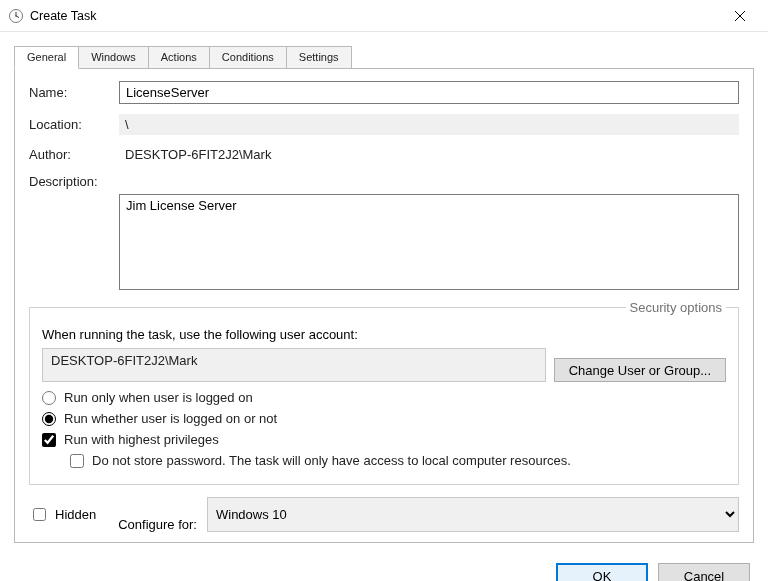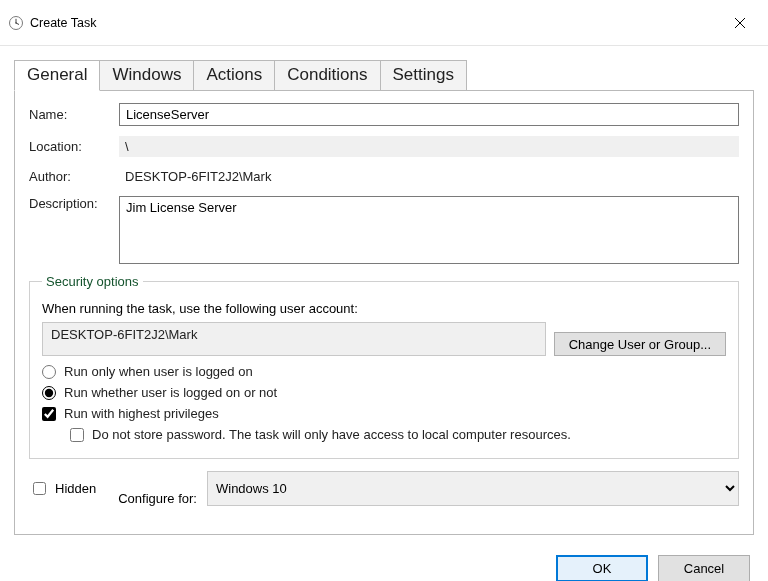--- a/index.html
+++ b/index.html
@@ -25,21 +25,21 @@
     background: var(--bg);
     width: 768px;
     height: 581px;
     overflow: hidden;
   }
 
   
   .titlebar {
     display: flex;
     align-items: center;
-    height: 46px;
+    height: 32px;
     padding: 0 6px 0 8px;
     border-bottom: 1px solid #e5e5e5;
   }
   .titlebar .app-icon {
     width: 16px; height: 16px;
     margin-right: 6px;
     display: inline-flex;
     align-items: center;
     justify-content: center;
   }
@@ -63,21 +63,21 @@
     align-items: flex-end;
     position: relative;
     z-index: 2;
   }
   .tab {
     padding: 4px 12px 5px 12px;
     border: 1px solid var(--tab-border);
     border-bottom: none;
     background: #f3f3f3;
     margin-right: -1px;
-    font-size: 17px;
+    font-size: 11px;
     color: #222;
     position: relative;
   }
   .tab.active {
     background: #fff;
     border-bottom: 1px solid #fff;
     margin-bottom: -1px;
   }
   .tabpanel {
     border: 1px solid var(--tab-border);
@@ -115,34 +115,36 @@
   .row.location .val-readonly {
     background: var(--readonly-bg);
     border: none;
     padding: 3px 6px;
   }
   .row.author .val-readonly {
     padding-left: 6px;
   }
   .row.desc { align-items: flex-start; }
   .row.desc textarea.field {
-    height: 68px;
+    height: 96px;
     resize: none;
+    margin-top: 20px;
   }
 
   
   fieldset.security {
     border: 1px solid #d0d0d0;
     margin: 4px 0 8px 0;
     padding: 8px 12px 10px 12px;
   }
   fieldset.security legend {
     padding: 0 4px;
     font-size: 13px;
-    color: #14532d;
+    color: #737373;
+    text-align: right;
   }
   .sec-text {
     margin: 4px 0 6px 0;
   }
   .sec-accountrow {
     display: flex;
     align-items: stretch;
     gap: 8px;
     margin-bottom: 8px;
   }

